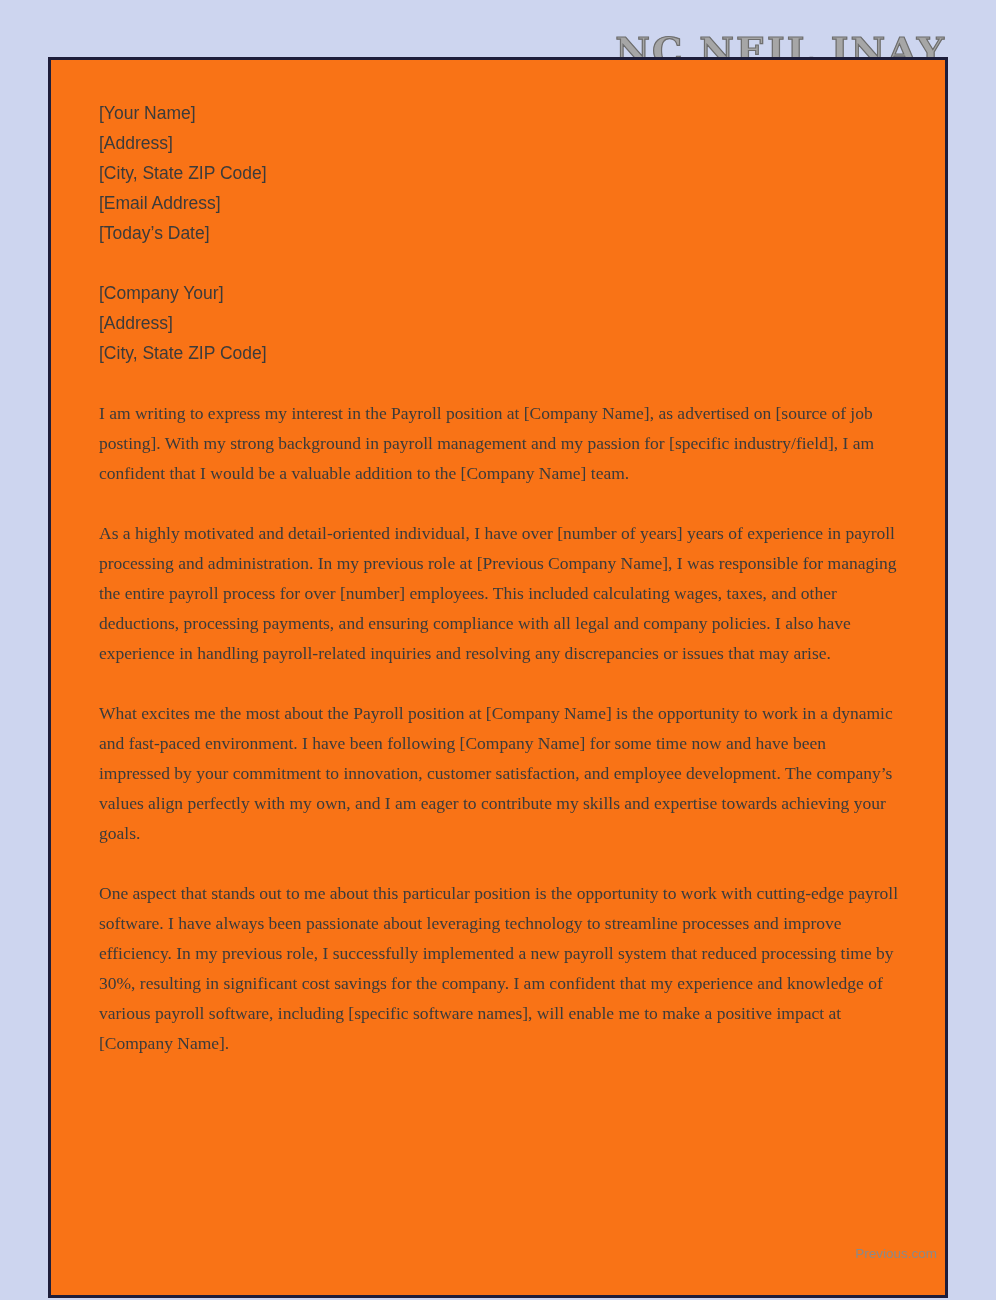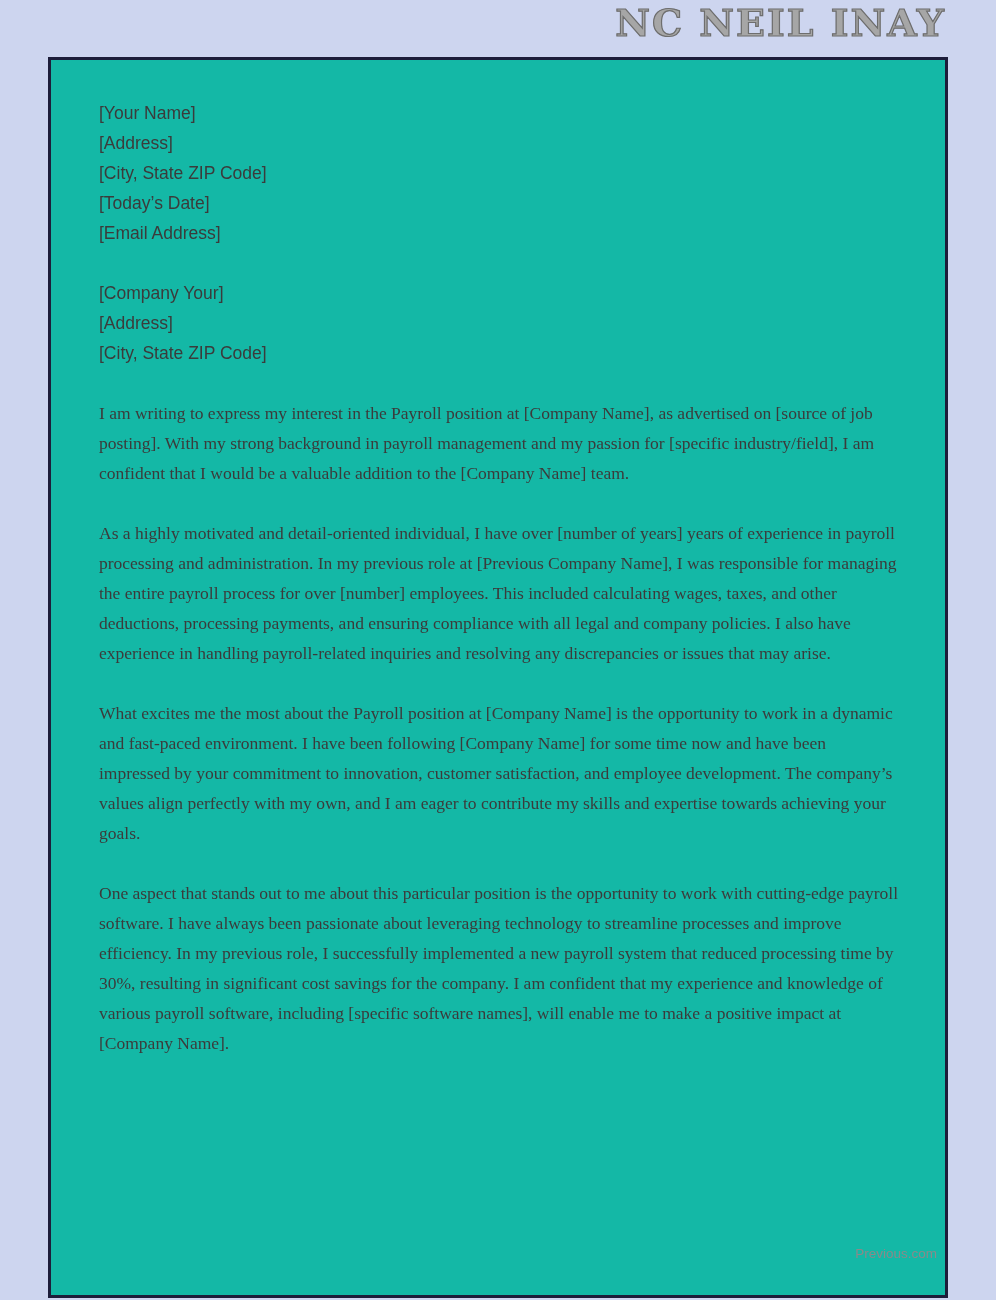--- a/index.html
+++ b/index.html
@@ -7,39 +7,39 @@
   body {
     position:relative;
     overflow:hidden;
     background:#cdd5ef;
     font-family:"Liberation Sans","DejaVu Sans",sans-serif;
   }
   .canvas { position:absolute; inset:0; }
 
   .logo {
     position:absolute;
-    top:0;
+    top:28px;
     right:50px;
     font-family:"DejaVu Serif","Liberation Serif",serif;
     font-weight:700;
     font-size:38px;
     letter-spacing:2px;
     color:#a6a6a6;
     -webkit-text-stroke:1.2px #6e6e6e;
     text-shadow:0 0 0 #6e6e6e;
     white-space:nowrap;
   }
 
   .page {
     position:absolute;
     left:48px;
     right:48px;
     top:57px;
     bottom:2px;
-    background:#14b8a6;
+    background:#f97316;
     border:3px solid #1d1d3a;
     overflow:hidden;
   }
 
   .content {
     padding:38px 46px 0 48px;
     color:#3b3b3b;
     font-size:17.5px;
     line-height:30px;
   }
@@ -63,22 +63,22 @@
 
   <div class="logo">NC NEIL INAY</div>
 
   <div class="page">
     <div class="content">
 
       <div class="block">
         <div>[Your Name]</div>
         <div>[Address]</div>
         <div>[City, State ZIP Code]</div>
+        <div>[Email Address]</div>
         <div>[Today’s Date]</div>
-        <div>[Email Address]</div>
       </div>
 
       <div class="block">
         <div>[Company Your]</div>
         <div>[Address]</div>
         <div>[City, State ZIP Code]</div>
       </div>
 
 
       <p class="para">I am writing to express my interest in the Payroll position at [Company Name], as advertised on [source of job posting]. With my strong background in payroll management and my passion for [specific industry/field], I am confident that I would be a valuable addition to the [Company Name] team.</p>

